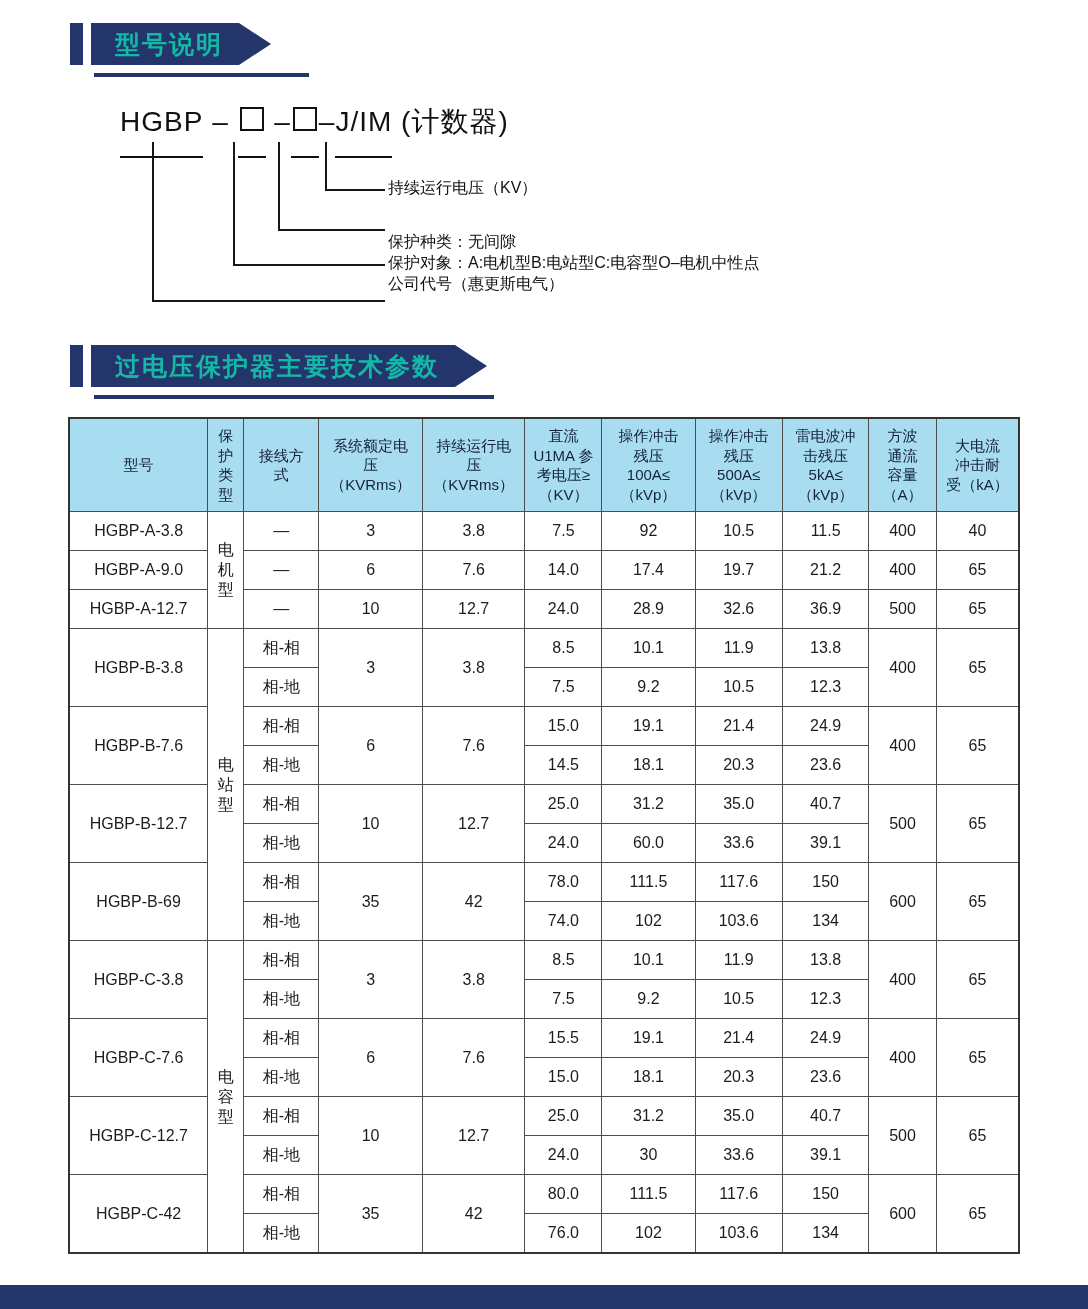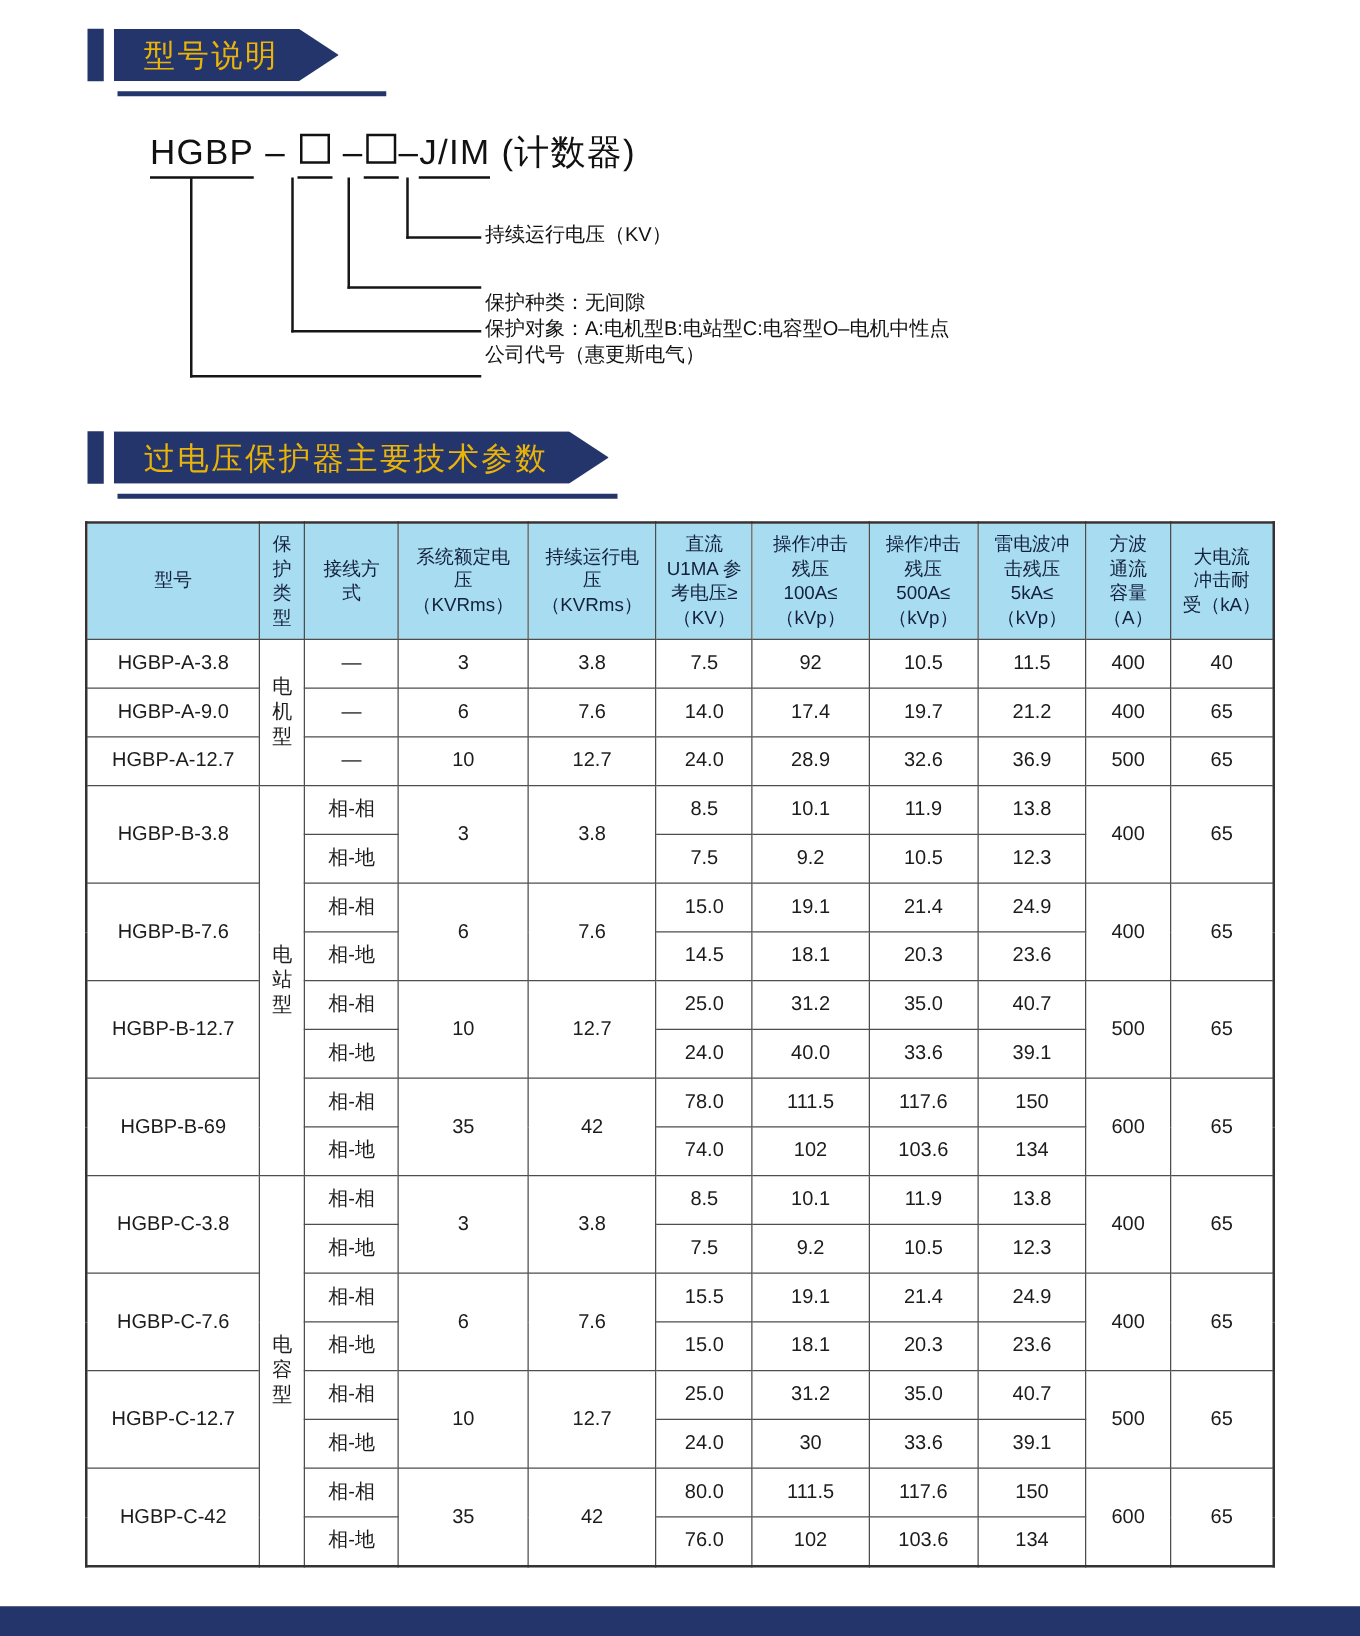--- a/index.html
+++ b/index.html
@@ -5,36 +5,36 @@
   html,body{margin:0;padding:0;}
   body{
     width:1088px;height:1309px;position:relative;background:#ffffff;
     font-family:"Liberation Sans","DejaVu Sans",sans-serif;color:#1c1c1c;
     overflow:hidden;
   }
   
   .banner{position:absolute;left:70px;height:42px;}
   .banner .bar{position:absolute;left:0;top:0;width:13px;height:42px;background:#24356b;}
   .banner .arrow{
-    position:absolute;left:21px;top:0;height:42px;background:#24356b;color:#eab308;
+    position:absolute;left:21px;top:0;height:42px;background:#24356b;color:#14b8a6;
     display:flex;align-items:center;padding:0 48px 0 24px;
     clip-path:polygon(0 0,calc(100% - 32px) 0,100% 50%,calc(100% - 32px) 100%,0 100%);
-    font-size:25px;font-weight:normal;letter-spacing:2px;white-space:nowrap;
+    font-size:25px;font-weight:bold;letter-spacing:2px;white-space:nowrap;
   }
   .banner .underline{position:absolute;left:24px;height:4px;background:#24356b;top:50px;}
   #banner1{top:23px;}
   #banner1 .underline{width:215px;}
   #banner2{top:345px;}
   #banner2 .underline{width:400px;}
   
   .model-string{
     position:absolute;left:120px;top:103px;font-size:28px;color:#111;
     white-space:nowrap;letter-spacing:1px;
   }
-  .model-string .u{border-bottom:2px solid #111;padding-bottom:3px;display:inline-block;}
+  .model-string .u{border-bottom:2px solid #111;padding-bottom:18px;display:inline-block;}
   .model-string .boxchar{
     display:inline-block;width:20px;height:20px;border:2px solid #111;
     vertical-align:baseline;margin:0 2px;
   }
   .connector{position:absolute;border-left:2px solid #161616;border-bottom:2px solid #161616;}
   #conn1{left:325px;top:142px;width:58px;height:47px;}
   #conn2{left:278px;top:142px;width:105px;height:87px;}
   #conn3{left:233px;top:142px;width:150px;height:122px;}
   #conn4{left:152px;top:142px;width:231px;height:158px;}
   .diag-label{position:absolute;left:388px;font-size:16px;color:#111;white-space:nowrap;}
@@ -237,21 +237,21 @@
         <td>25.0</td>
         <td>31.2</td>
         <td>35.0</td>
         <td>40.7</td>
         <td rowspan="2">500</td>
         <td rowspan="2">65</td>
       </tr>
       <tr>
         <td>相-地</td>
         <td>24.0</td>
-        <td>40.0</td>
+        <td>60.0</td>
         <td>33.6</td>
         <td>39.1</td>
       </tr>
       <tr>
         <td rowspan="2">HGBP-B-69</td>
         <td>相-相</td>
         <td rowspan="2">35</td>
         <td rowspan="2">42</td>
         <td>78.0</td>
         <td>111.5</td>

